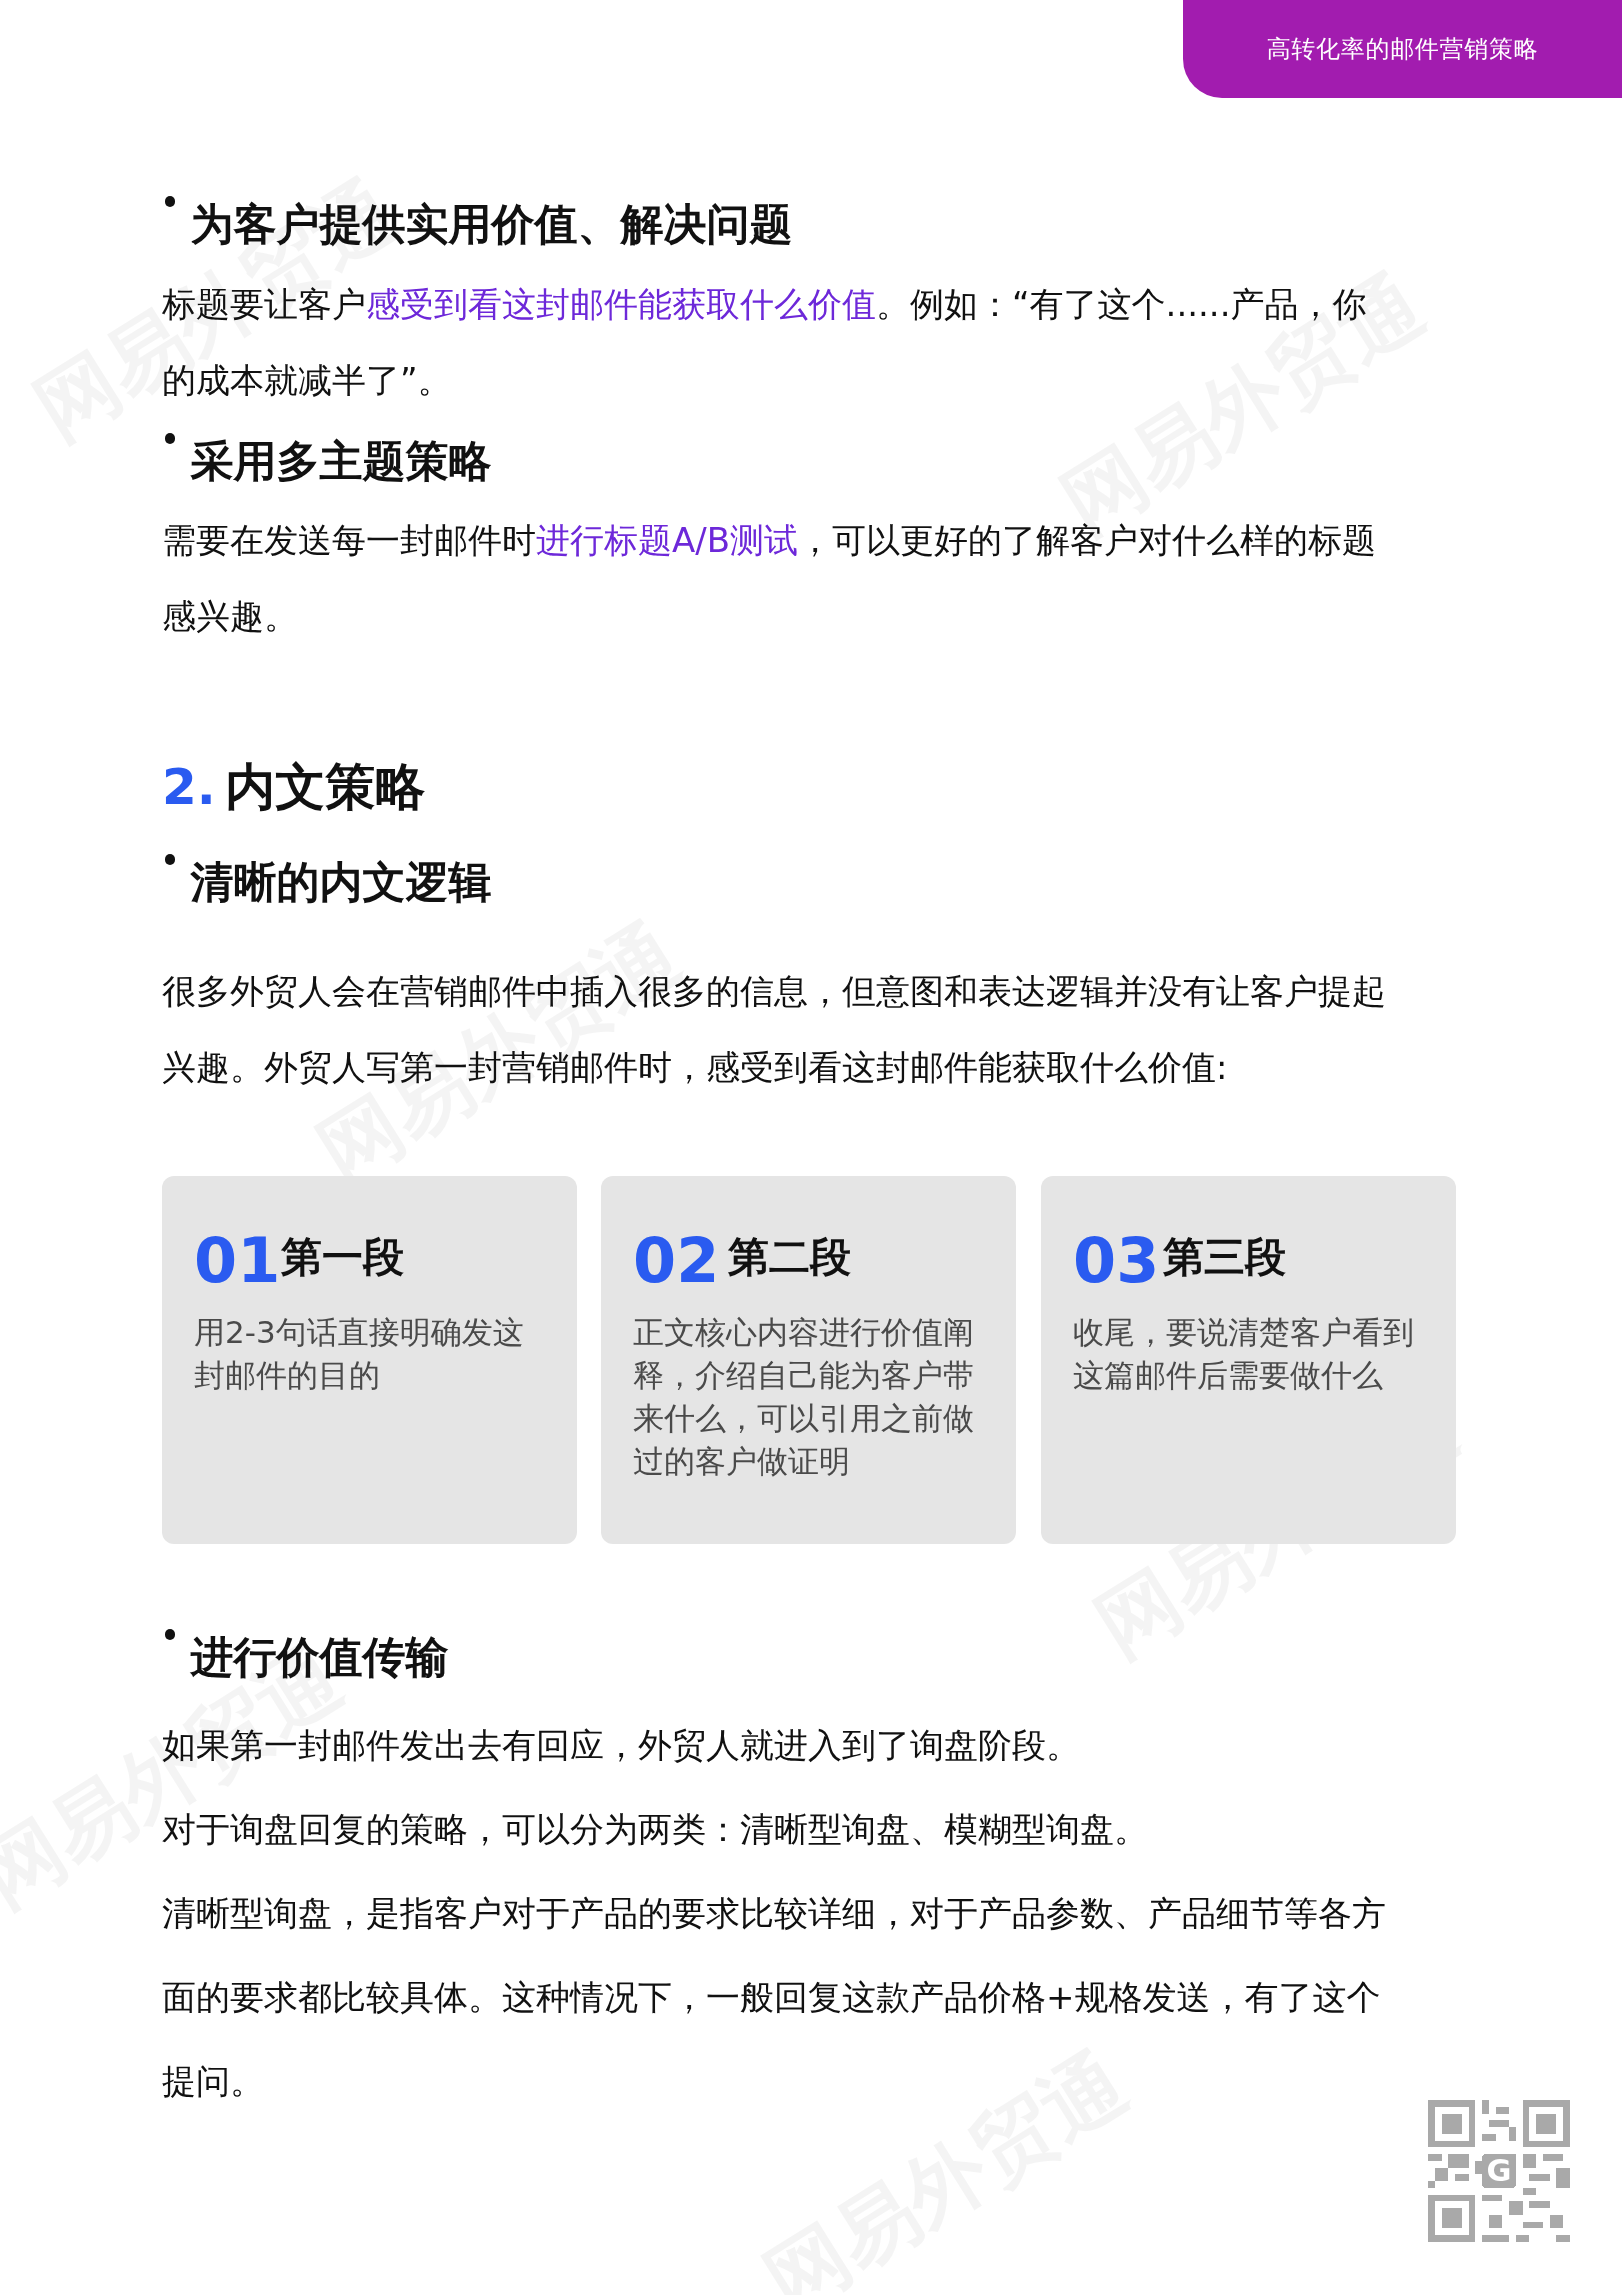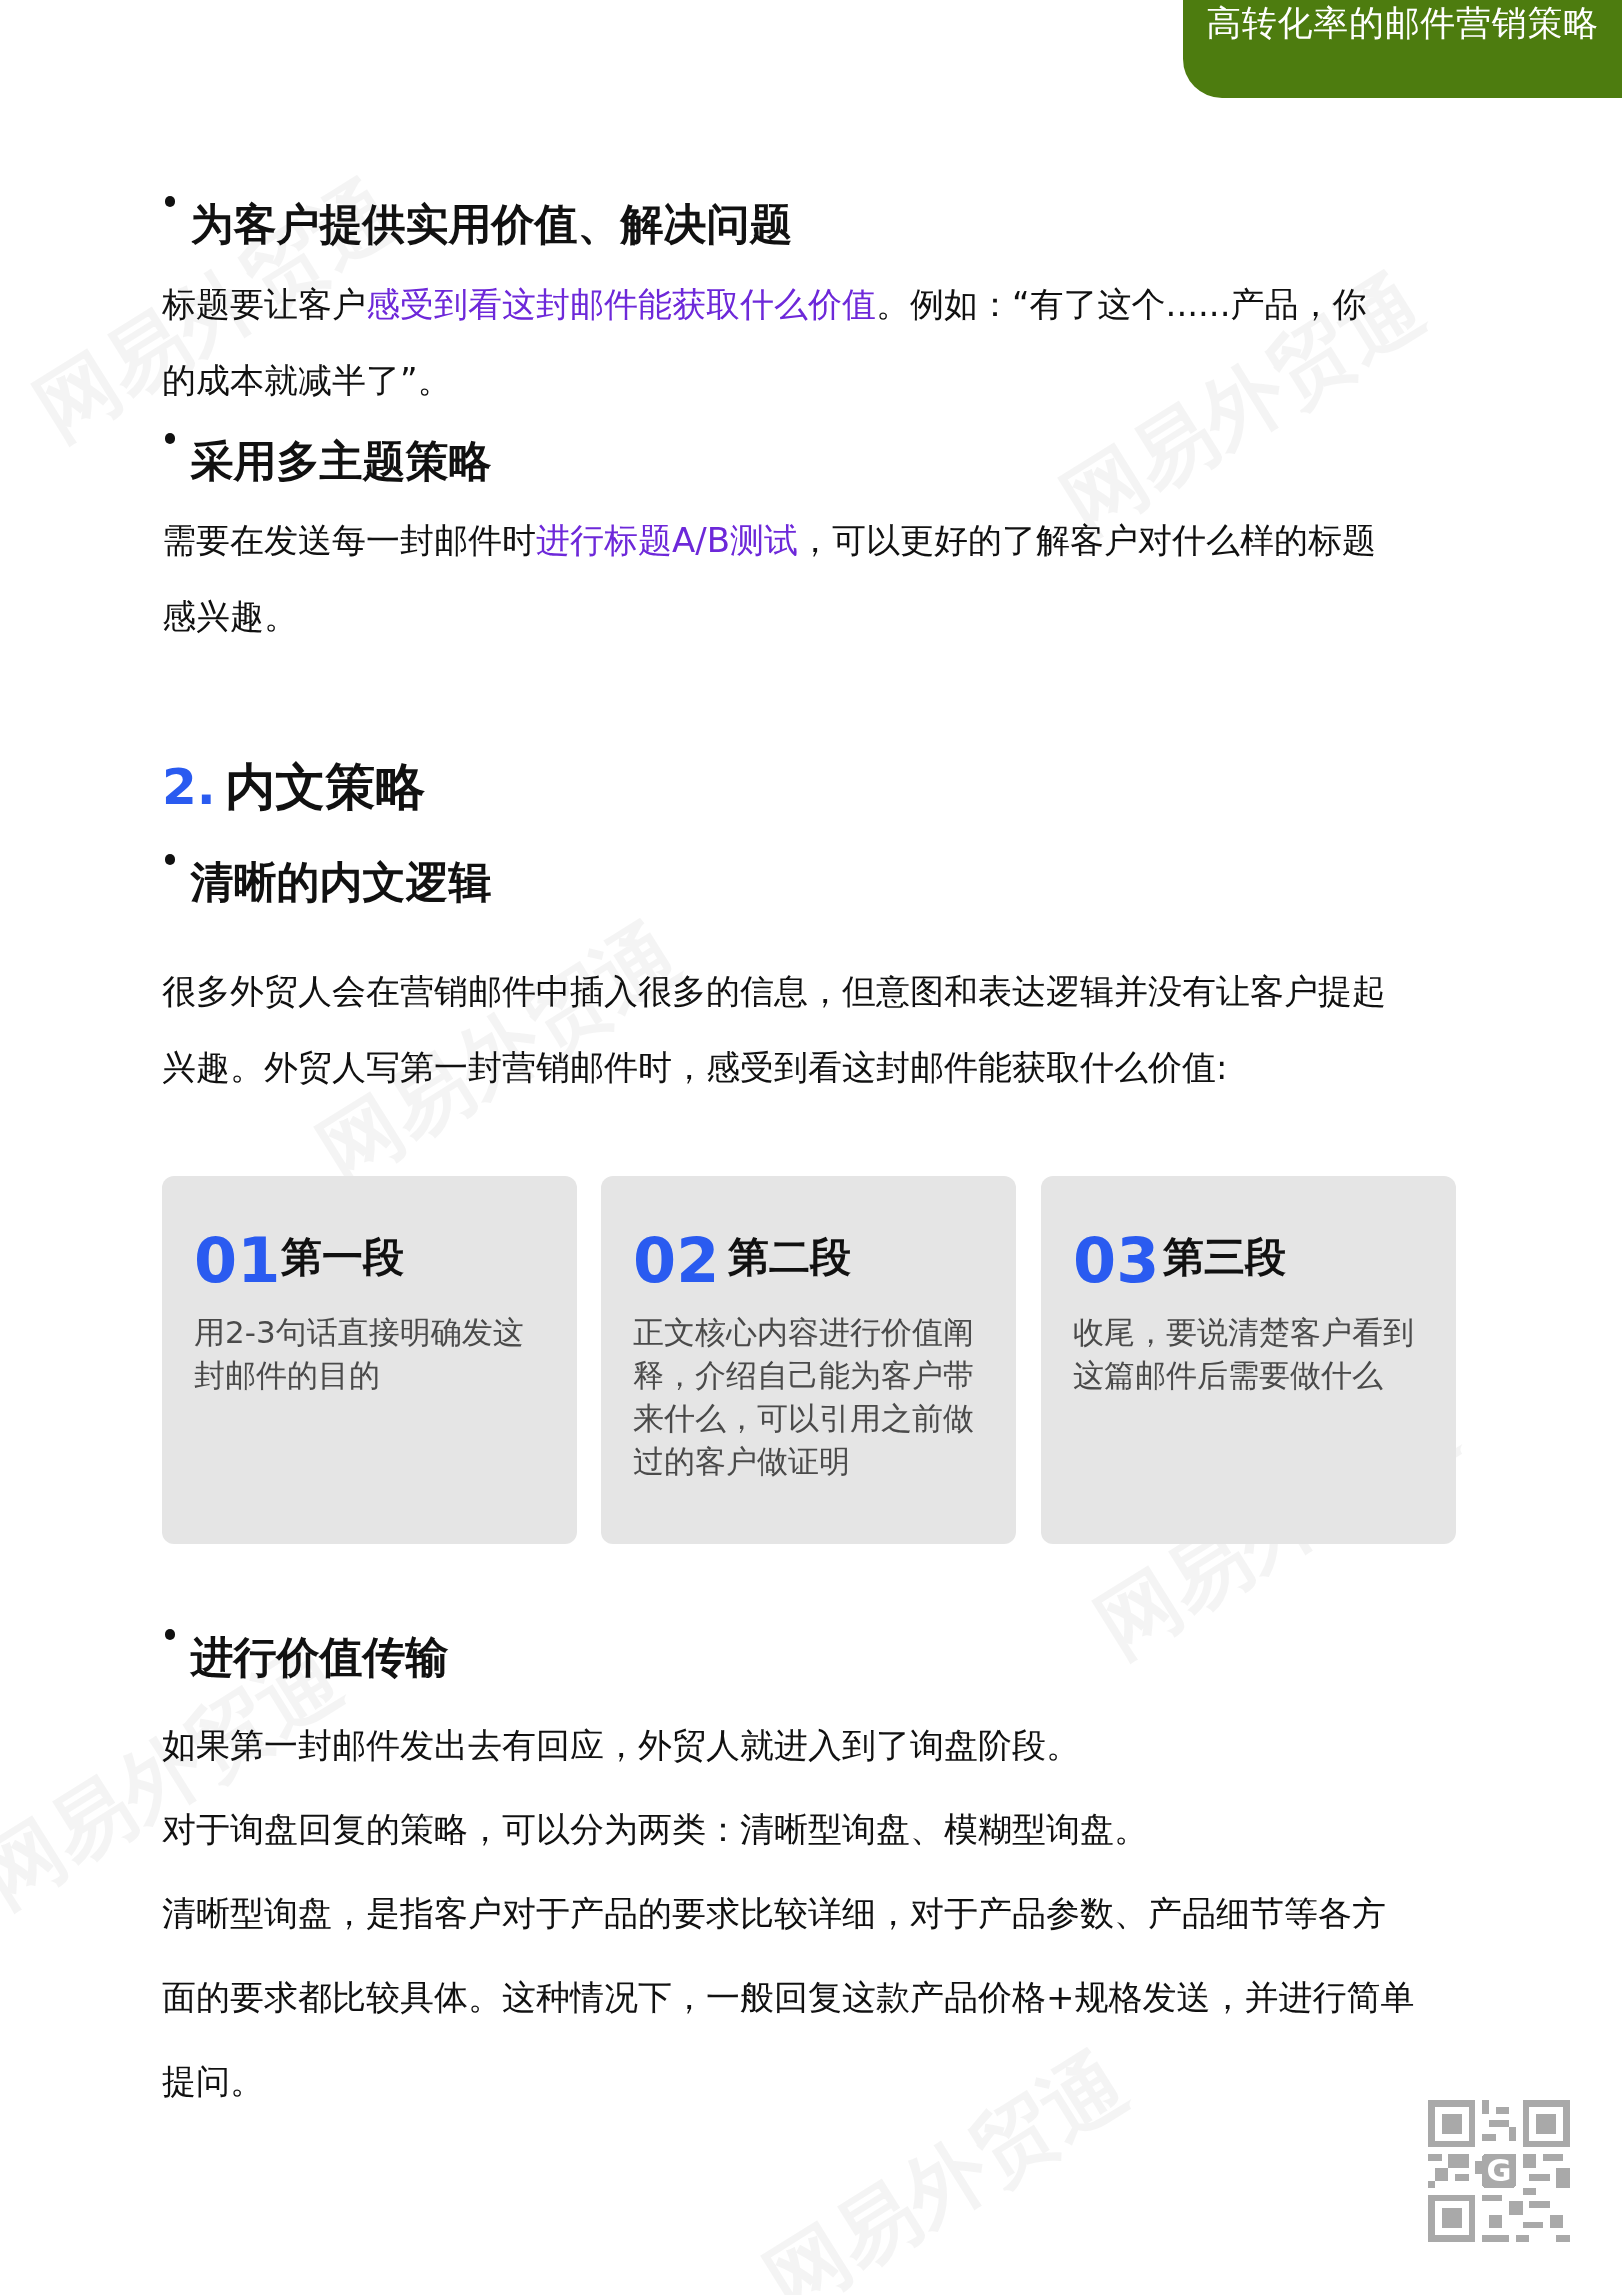--- a/index.html
+++ b/index.html
@@ -5,25 +5,25 @@
     html, body { margin: 0; padding: 0; }
     body {
       width: 1622px; height: 2295px; position: relative; overflow: hidden;
       background: #ffffff;
       font-family: "DejaVu Sans", "Liberation Sans", sans-serif;
       color: #111111;
     }
     .header-tab {
       position: absolute; top: 0; right: 0;
       width: 439px; height: 98px;
-      background: #4d7c0f;
+      background: #a21caf;
       border-bottom-left-radius: 39px;
       color: #ffffff;
-      font-size: 35px;
-      display: flex; align-items: flex-start; justify-content: center;
+      font-size: 24px;
+      display: flex; align-items: center; justify-content: center;
       letter-spacing: 0.7px;
     }
     .content { position: absolute; left: 162px; top: 0; width: 1298px; }
     .bullet-heading {
       position: absolute; left: 0;
       font-size: 43px; font-weight: bold; color: #111;
       display: flex; 
     }
     .bullet-dot {
       display: inline-block; width: 10.8px; height: 10.8px; border-radius: 50%;
@@ -130,21 +130,21 @@
   </div>
 
   <div class="bullet-heading" style="top:1629px;">
     <span class="bullet-dot"></span>
     <span>进行价值传输</span>
   </div>
   <div class="para" style="top:1703px;line-height:84px;">
     <span>如果第一封邮件发出去有回应，外贸人就进入到了询盘阶段。</span><br>
     <span>对于询盘回复的策略，可以分为两类：清晰型询盘、模糊型询盘。</span><br>
     <span>清晰型询盘，是指客户对于产品的要求比较详细，对于产品参数、产品细节等各方</span><br>
-    <span>面的要求都比较具体。这种情况下，一般回复这款产品价格+规格发送，并进行简单</span><br>
+    <span>面的要求都比较具体。这种情况下，一般回复这款产品价格+规格发送，有了这个</span><br>
     <span>提问。</span>
   </div>
 </div>
 
 <div class="qr">
   <svg width="142" height="142" viewBox="0 0 21 21" xmlns="http://www.w3.org/2000/svg" shape-rendering="crispEdges">
     <rect width="21" height="21" fill="#ffffff"></rect>
     <g fill="#a9a9a9">
       <rect x="0" y="0" width="7" height="7"></rect>
         <rect x="1" y="1" width="5" height="5" fill="#fff"></rect>

